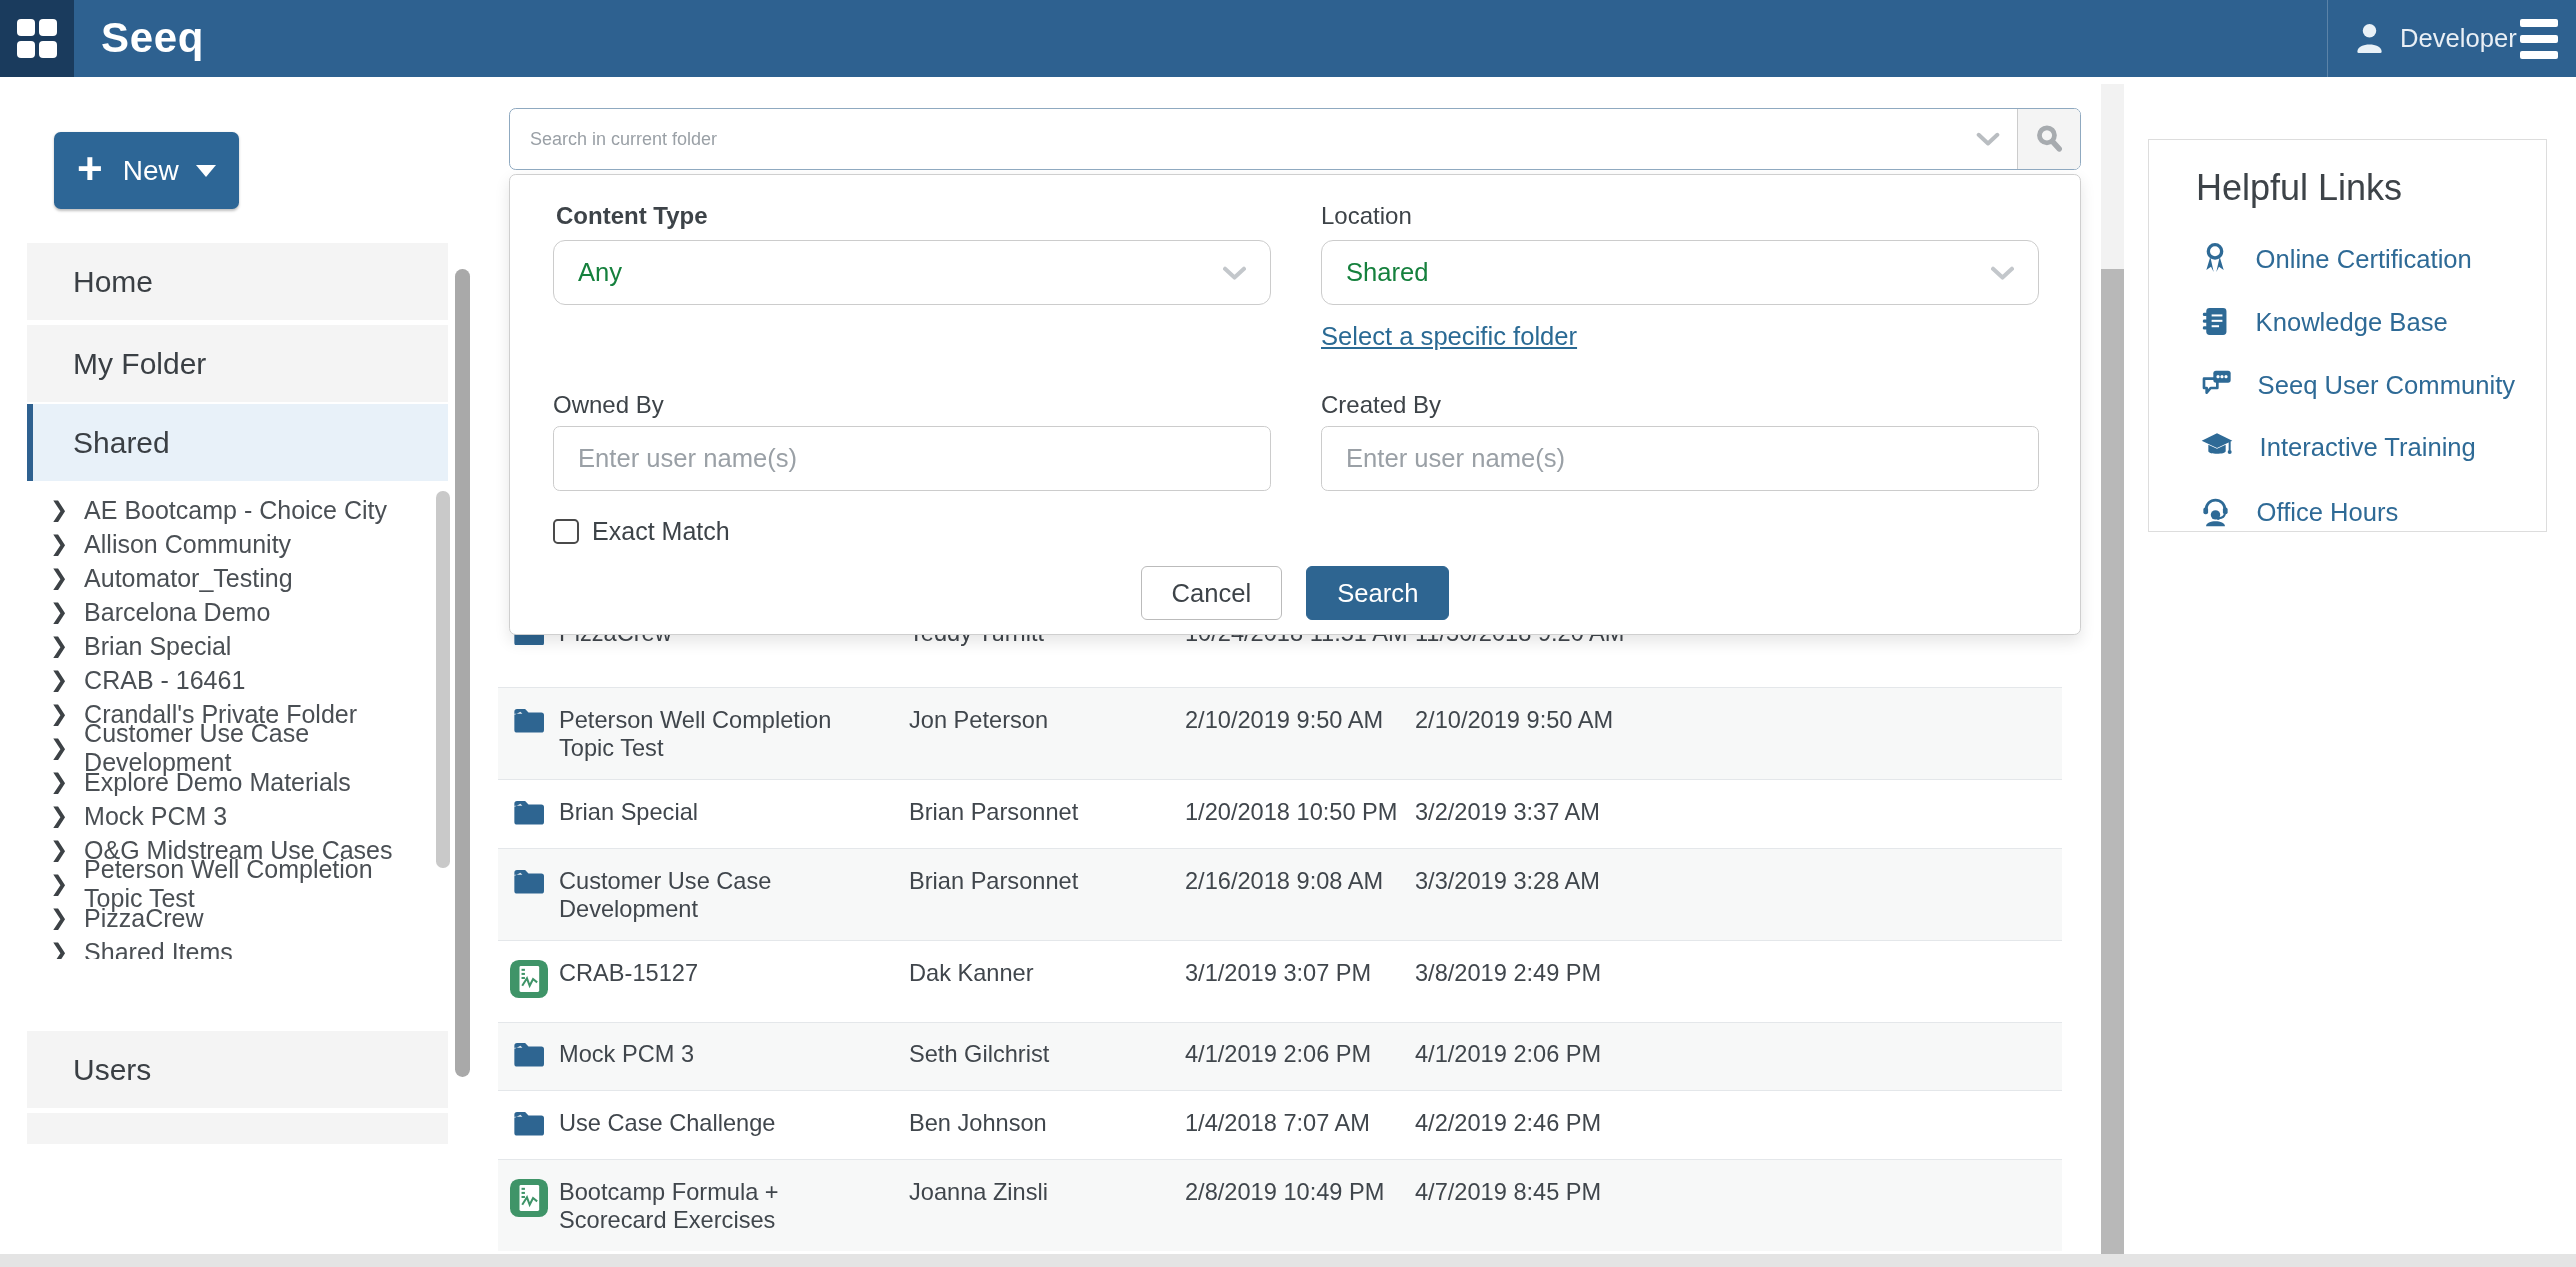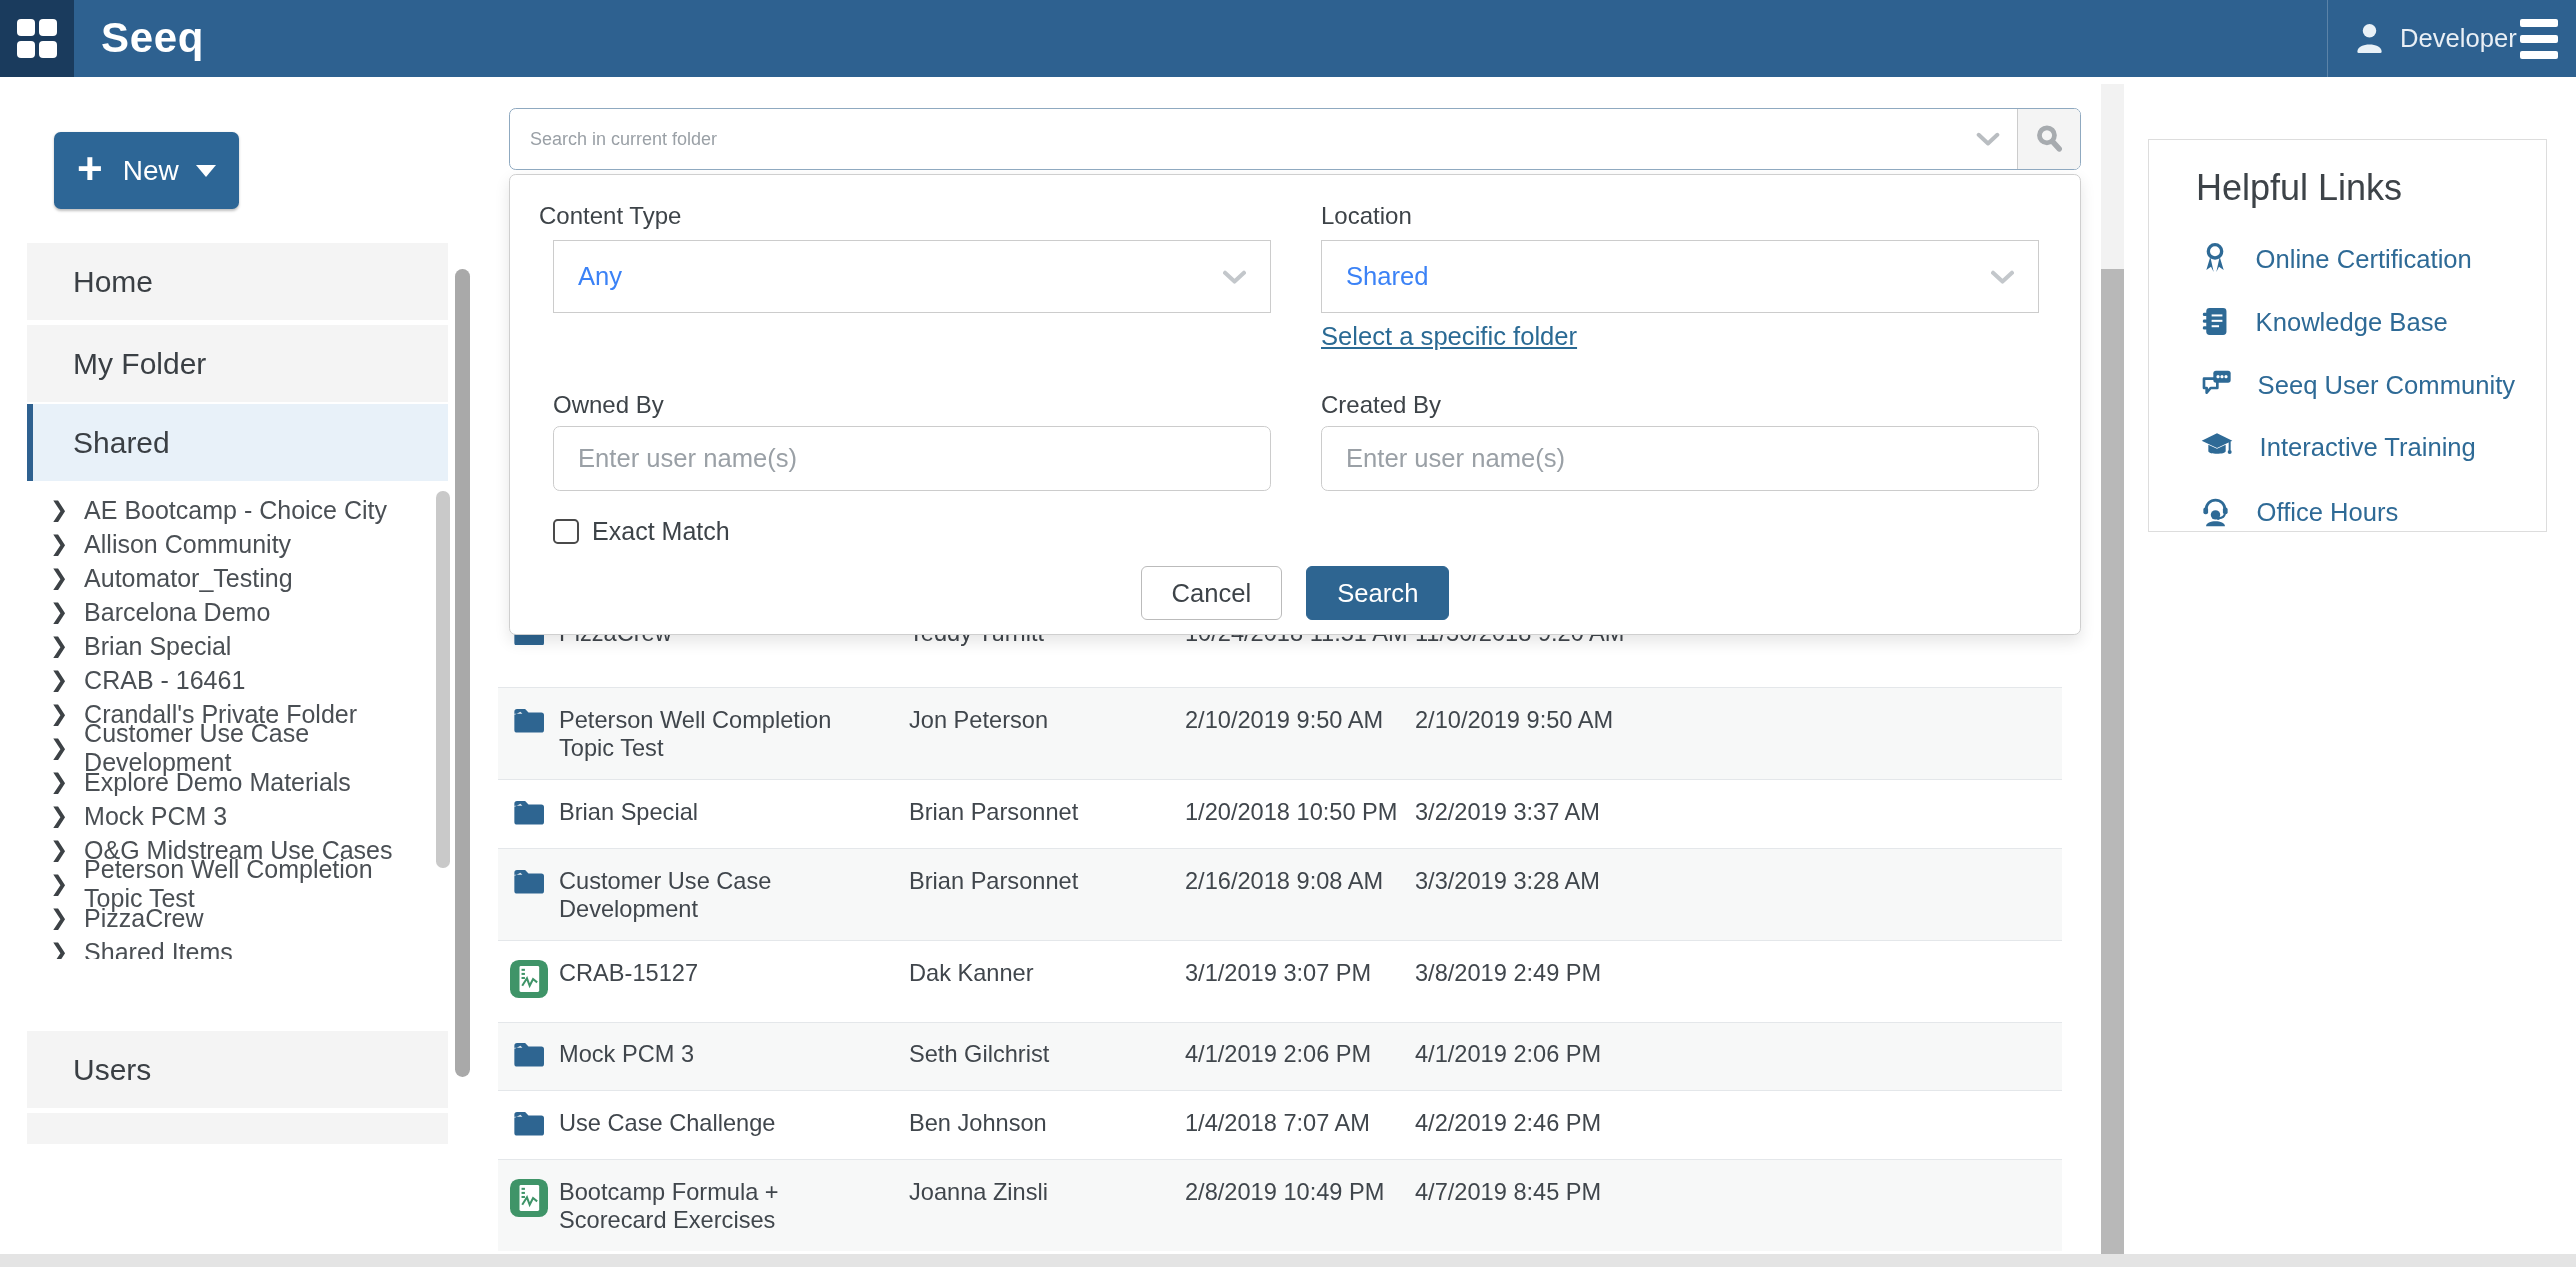--- a/index.html
+++ b/index.html
@@ -58,22 +58,22 @@
                    font-family:inherit;background:transparent;}
   .searchbar input::placeholder{color:#9aa0a6;}
   .sb-chev{padding:0 17.5px;display:flex;align-items:center;cursor:pointer;}
   .sb-btn{width:62px;align-self:stretch;background:#f4f4f4;border-left:1.3px solid #ccc;
           border-radius:0 5.4px 5.4px 0;display:flex;align-items:center;justify-content:center;cursor:pointer;}
   
   .panel{position:absolute;left:509px;top:174px;width:1572px;height:461px;background:#fff;
          border:1.3px solid #cfcfcf;border-radius:6.7px;box-sizing:border-box;z-index:10;
          box-shadow:0 6.7px 15px rgba(0,0,0,0.10);}
   .p-label{position:absolute;font-size:24px;color:#3d4348;}
-  .p-select{position:absolute;height:73px;border:1.3px solid #ccc;border-radius:0;background:#fff;
-            display:flex;align-items:center;padding:0 24px;box-sizing:border-box;font-size:25.6px;color:#3b82f6;cursor:pointer;}
+  .p-select{position:absolute;height:65px;border:1.3px solid #ccc;border-radius:12px;background:#fff;
+            display:flex;align-items:center;padding:0 24px;box-sizing:border-box;font-size:25.6px;color:#15803d;cursor:pointer;}
   .p-select .val{flex:1;}
   .p-input{position:absolute;height:65px;border:1.3px solid #ccc;border-radius:6.7px;background:#fff;
            box-sizing:border-box;font-size:25.6px;color:#444;padding:0 24px;font-family:inherit;outline:none;}
   .p-input::placeholder{color:#9aa0a6;}
   .p-link{position:absolute;font-size:25.6px;color:#2a6a94;text-decoration:underline;cursor:pointer;}
   .p-check{position:absolute;display:flex;align-items:center;gap:13.5px;cursor:pointer;}
   .p-check .box{width:21.6px;height:21.6px;border:2px solid #4a4a4a;border-radius:4.7px;background:#fff;}
   .p-check .txt{font-size:25px;color:#3d4348;}
   .p-buttons{position:absolute;left:0;top:391px;width:100%;display:flex;justify-content:center;gap:24px;}
   .btn{height:54px;border-radius:6px;font-size:25.6px;display:flex;align-items:center;
@@ -248,21 +248,21 @@
       <span>
         <svg width="30" height="30" viewBox="0 0 44 44">
             <circle cx="19" cy="18" r="11" fill="none" stroke="#a7abaf" stroke-width="7"></circle>
             <line x1="27" y1="27" x2="37" y2="38" stroke="#a7abaf" stroke-width="8" stroke-linecap="round"></line>
           </svg>
       </span>
     </div>
   </div>
 
   <div class="panel">
-    <div class="p-label" style="left:29px;top:27px;">Content Type</div>
+    <div class="p-label" style="left:46px;top:27px;font-weight:bold;">Content Type</div>
     <div class="p-select" style="left:43px;top:65px;width:718px;">
       <span class="val">Any</span>
       <span>
         <svg width="23" height="15" viewBox="0 0 34 22">
             <polyline points="3,4 17,17 31,4" fill="none" stroke="#c3c7cb" stroke-width="6" stroke-linecap="round" stroke-linejoin="round"></polyline>
           </svg>
       </span>
     </div>
 
     <div class="p-label" style="left:811px;top:27px;">Location</div>

